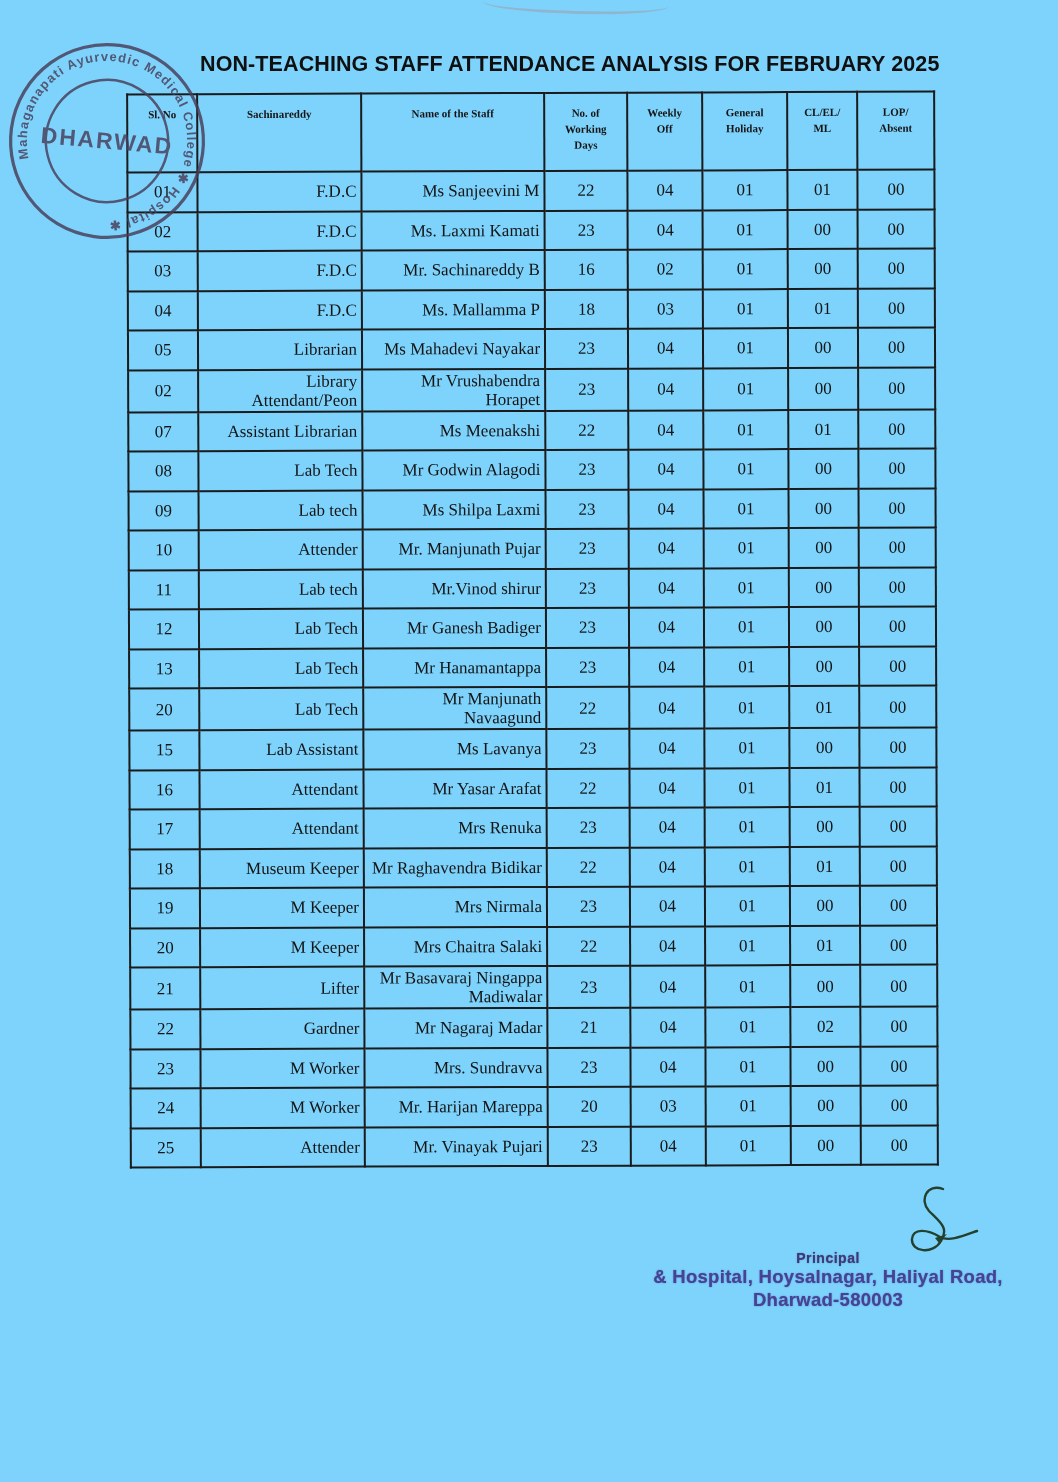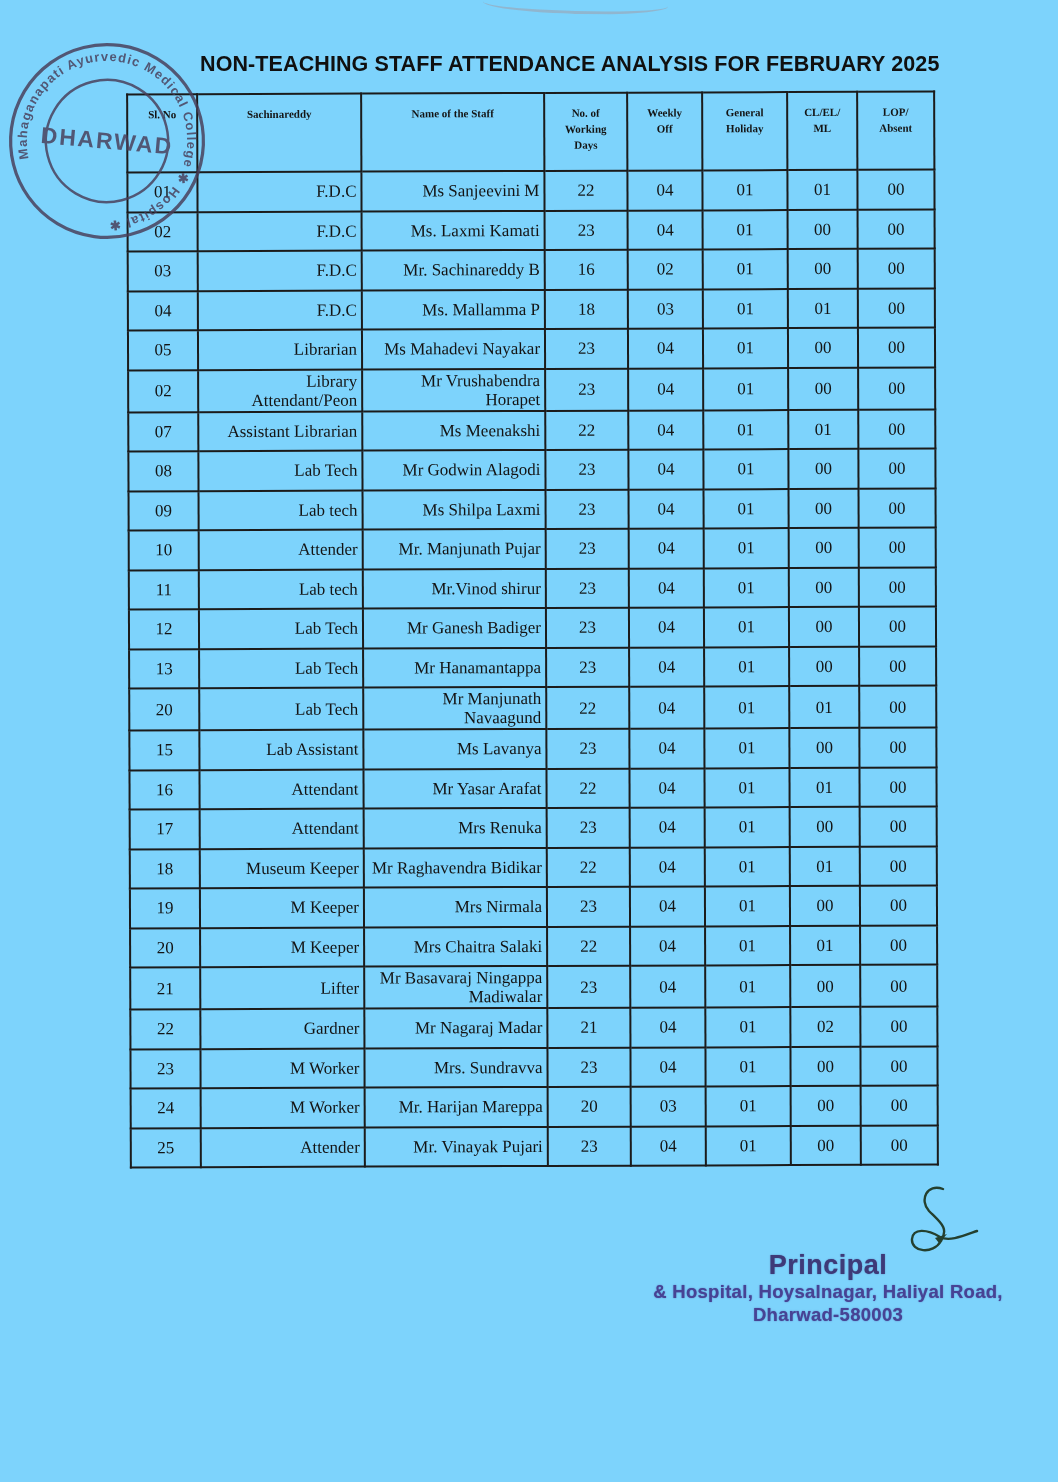--- a/index.html
+++ b/index.html
@@ -96,21 +96,21 @@
     position: relative;
     left: 112px;
     width: 86px;
     height: 72px;
     display: block;
     margin: 0 auto 0 auto;
   }
   .principal-label {
     font-family: "Liberation Sans", sans-serif;
     font-weight: bold;
-    font-size: 27px;
+    font-size: 14px;
     color: #3e3a78;
     text-shadow: 0 0 1.2px rgba(62, 58, 120, 0.8);
     letter-spacing: 0.5px;
     margin-top: -8px;
   }
   .office-stamp-line {
     font-family: "Liberation Sans", sans-serif;
     font-weight: bold;
     font-size: 18.5px;
     line-height: 1.22;

